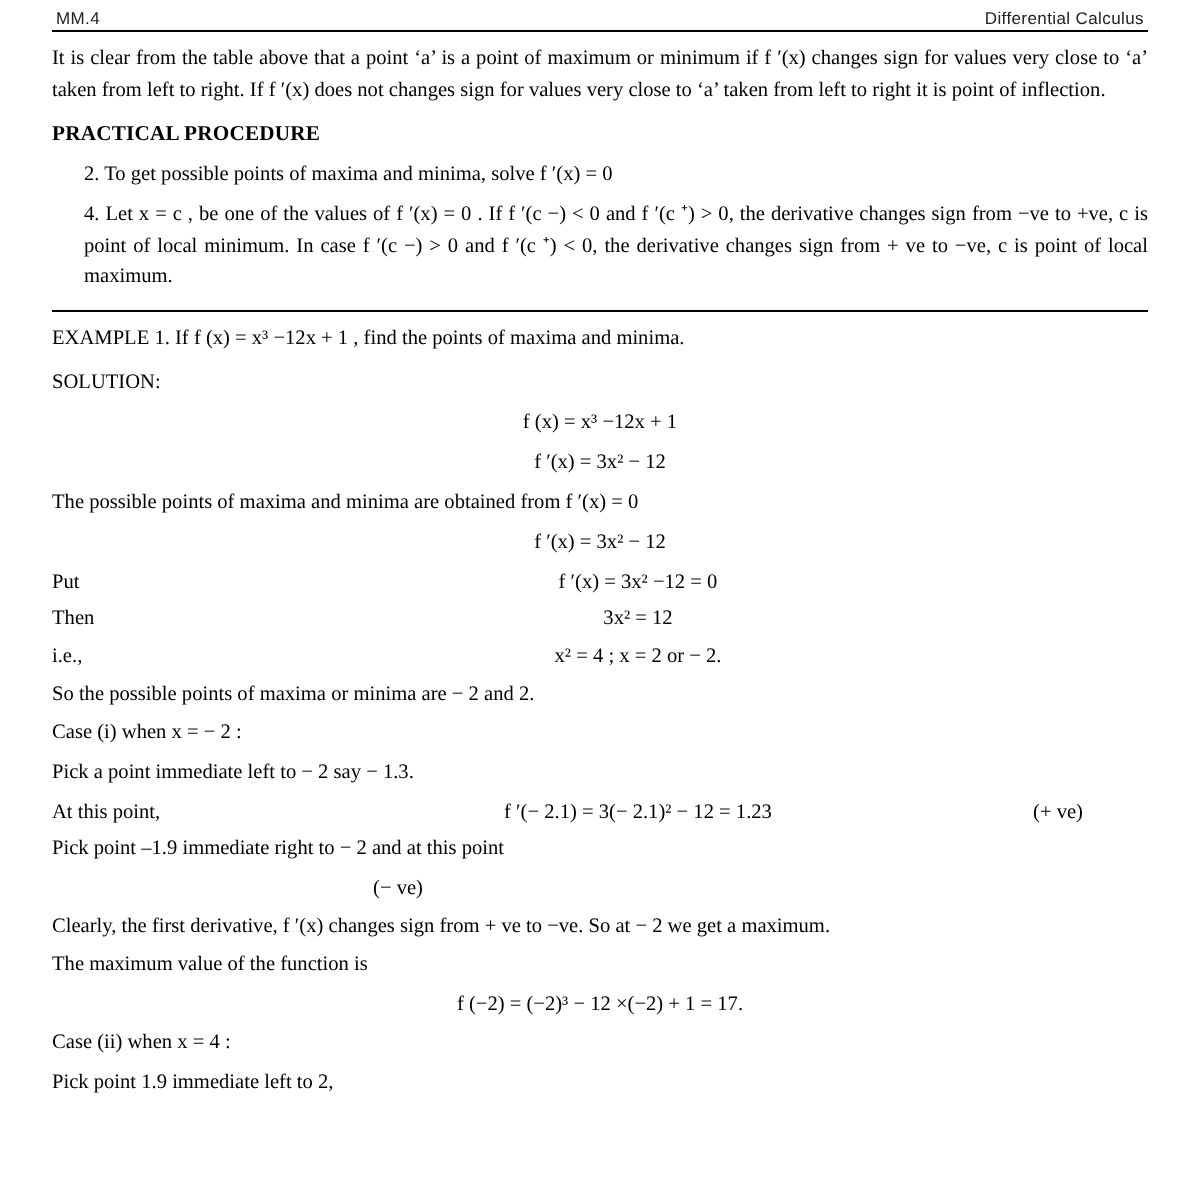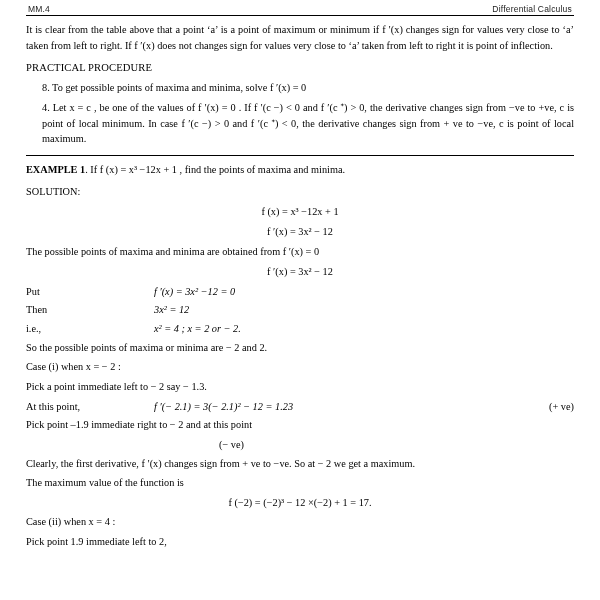--- a/index.html
+++ b/index.html
@@ -33,21 +33,21 @@
     margin-bottom: 6px;
   }
   .header .left { letter-spacing: .2px; }
   .header .right { letter-spacing: .2px; }
 
   .body { font-size: 10.3px; line-height: 1.52; text-align: justify; }
 
   p { margin: 0 0 5px 0; }
 
   .heading {
-    font-weight: normal;
+    font-weight: bold;
     font-size: 10.6px;
     margin: 7px 0 4px 0;
     letter-spacing: .1px;
   }
 
   .num-item {
     margin: 0 0 4px 0;
     padding-left: 16px;
     text-indent: 0;
   }
@@ -57,52 +57,52 @@
     margin: 3px 0 4px 0;
   }
 
   .rule {
     border: none;
     border-top: 1px solid #000;
     margin: 8px 0 6px 0;
   }
 
   .example-line { margin: 0 0 6px 0; font-size: 10.3px; }
-  .bold { font-weight: bold; font-style: normal; }
+  .bold { font-weight: normal; font-style: normal; }
 
   .solution-label { font-weight: normal; }
 
   .twocol {
     display: flex;
     align-items: baseline;
     margin: 0 0 3px 0;
   }
   .twocol .lead { width: 128px; flex: none; }
-  .twocol .mid { flex: 1; text-align: left; font-style: italic; }
-  .twocol .tail { width: 90px; flex: none; text-align: right; }
+  .twocol .mid { flex: 1; text-align: center; }
+  .twocol .tail { width: 90px; flex: none; text-align: center; }
 
   .indentline { margin: 0 0 4px 0; }
 </style>
 </head>
 <body>
 
 <div class="page">
 
   <div class="header">
     <span class="left">MM.4</span>
     <span class="right">Differential Calculus</span>
   </div>
 
   <div class="body">
 
     <p>It is clear from the table above that a point ‘a’ is  a  point of maximum or minimum if  f ′(x) changes sign for values very close to ‘a’  taken from left to right. If  f ′(x) does not changes sign for values very close to ‘a’ taken from left to right it is point of inflection.</p>
 
     <div class="heading">PRACTICAL PROCEDURE</div>
 
-    <p class="num-item">8. To get possible points of maxima and minima, solve  f ′(x) = 0</p>
+    <p class="num-item">2. To get possible points of maxima and minima, solve  f ′(x) = 0</p>
     <p class="num-item">4.  Let   x = c , be one of the values of   f ′(x) = 0 . If  f ′(c −) &lt; 0  and  f ′(c ⁺) &gt; 0, the derivative changes sign from −ve to +ve, c is point of local minimum. In case  f ′(c −) &gt; 0  and  f ′(c ⁺) &lt; 0, the derivative changes sign from + ve to −ve, c is point of local maximum.</p>
 
     <hr class="rule">
 
     <p class="example-line"><span class="bold">EXAMPLE 1</span><span>. If  f (x) = x³ −12x + 1 , find the points of maxima and minima.</span></p>
 
     <p><span class="solution-label">SOLUTION</span><span>:</span></p>
 
     <p class="centered">f (x) = x³ −12x + 1</p>
     <p class="centered">f ′(x) = 3x² − 12</p>

